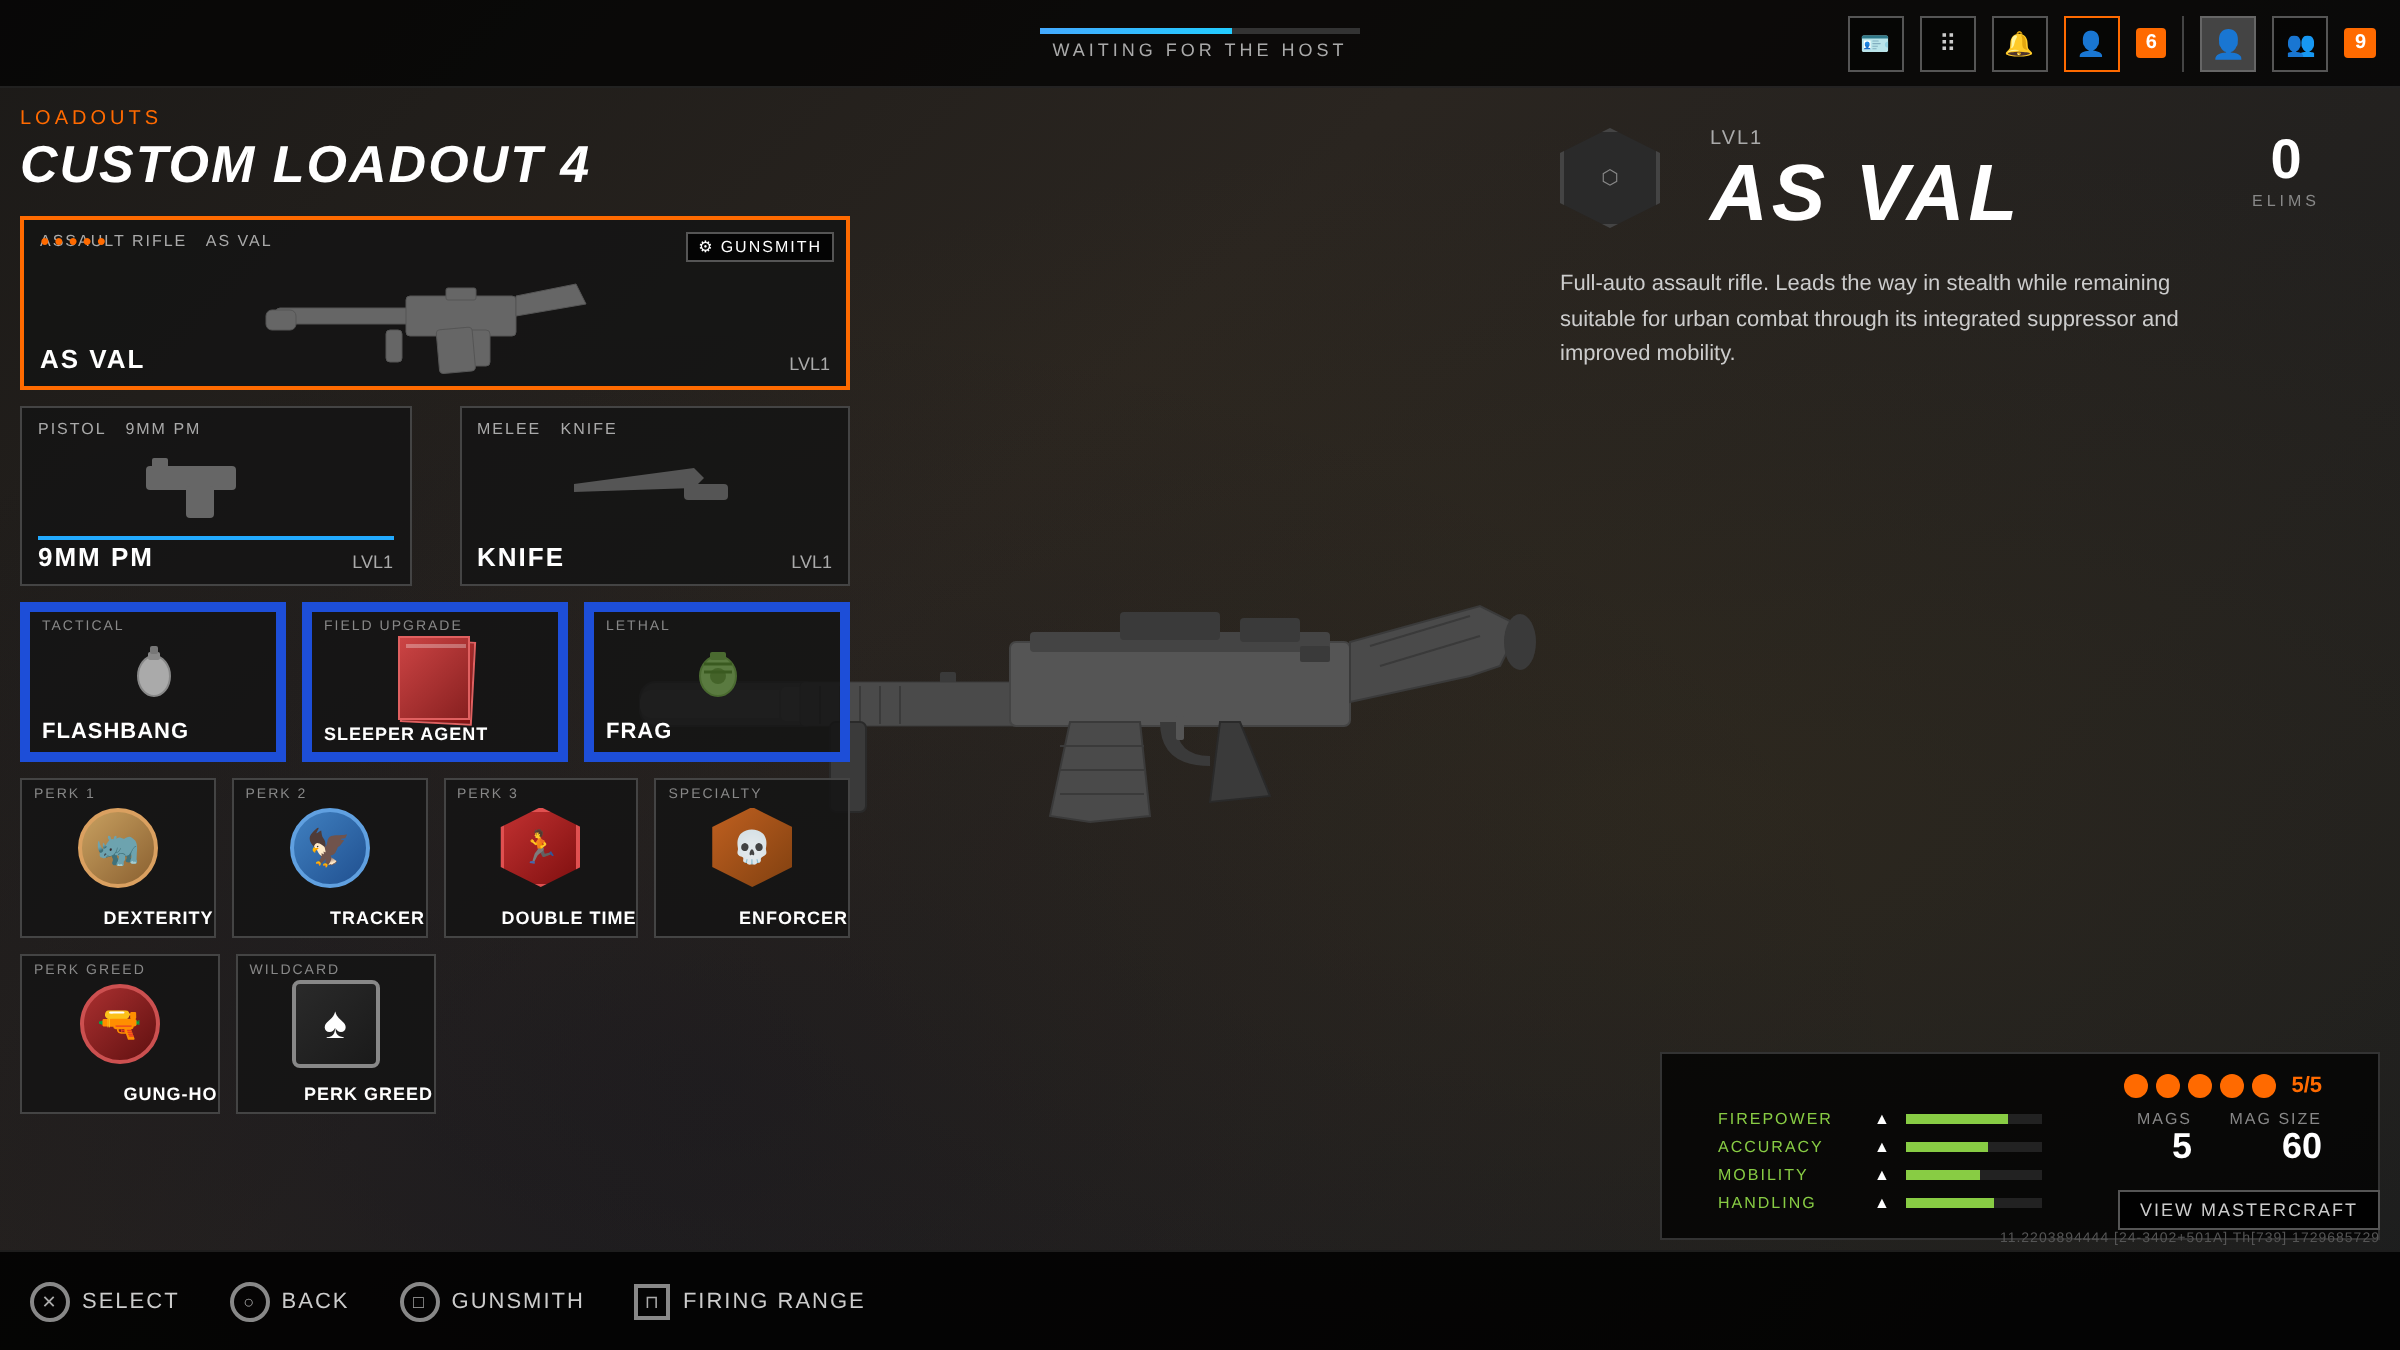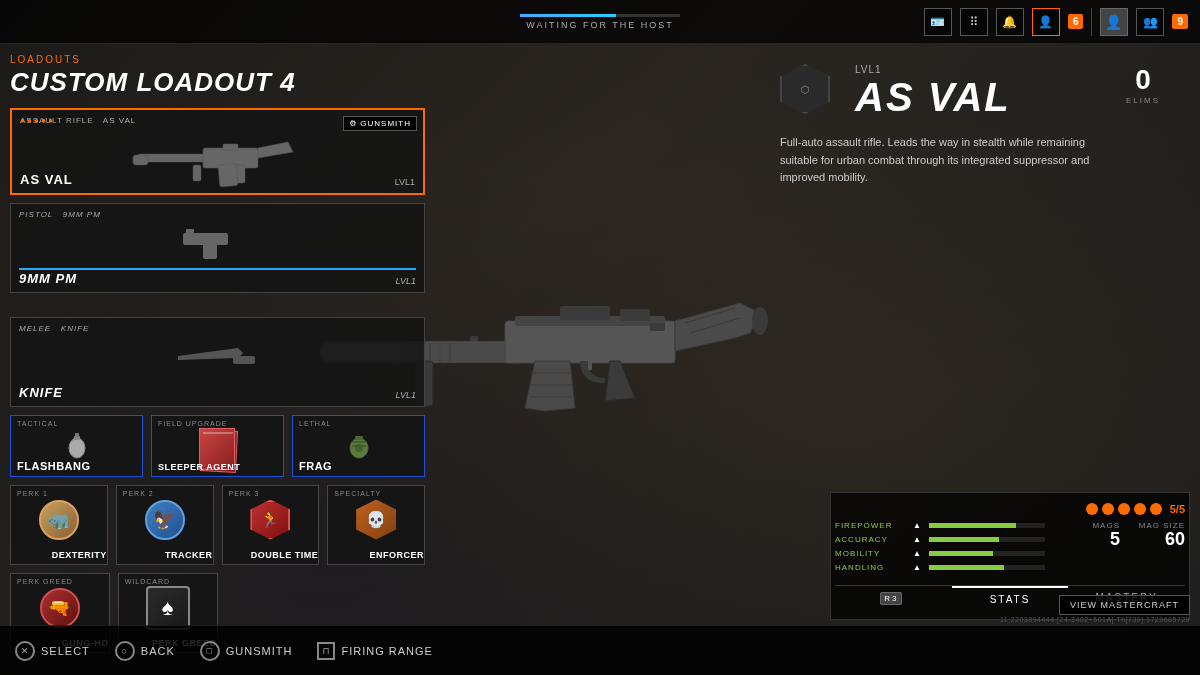--- a/index.html
+++ b/index.html
@@ -182,24 +182,23 @@
       color: #ff6a00;
       font-size: 8px;
       position: absolute;
       top: 6px;
       left: 8px;
     }
 
     
     .secondary-row {
       display: grid;
-      grid-template-columns: 1fr;
+      grid-template-columns: 1fr 1fr;
       gap: 24px;
       margin-bottom: 8px;
-      font-style: italic;
     }
     .weapon-slot.secondary {
       height: 90px;
     }
     .progress-bar-blue {
       position: absolute;
       bottom: 22px;
       left: 8px;
       right: 8px;
       height: 2px;
@@ -213,22 +212,22 @@
 
     
     .equipment-row {
       display: grid;
       grid-template-columns: 1fr 1fr 1fr;
       gap: 8px;
       margin-bottom: 8px;
     }
     .equipment-slot {
       background: rgba(20,20,20,0.85);
-      border: 1px solid #1d4ed8;
-      height: 62px;
+      border: 5px solid #1d4ed8;
+      height: 80px;
       position: relative;
       padding: 4px 6px;
       cursor: pointer;
     }
     .equipment-slot-label {
       font-size: 7px;
       color: #888;
       letter-spacing: 1px;
       text-transform: uppercase;
     }
@@ -346,21 +345,21 @@
     }
 
     
     .stats-panel {
       position: absolute;
       bottom: 55px;
       right: 10px;
       width: 360px;
       background: rgba(0,0,0,0.75);
       border: 1px solid #333;
-      padding: 10px 4px 8px;
+      padding: 10px 28px 8px;
     }
     .stars-rating {
       display: flex;
       justify-content: flex-end;
       align-items: center;
       gap: 4px;
       margin-bottom: 6px;
     }
     .star-dot {
       width: 12px; height: 12px;
@@ -888,27 +887,20 @@
         <span class="stat-value-label">MAGS</span>
         <span class="stat-value-num">5</span>
       </div>
       <div class="stat-value-block">
         <span class="stat-value-label">MAG SIZE</span>
         <span class="stat-value-num">60</span>
       </div>
     </div>
   </div>
 
-  <div class="stats-tabs">
-    <div class="stats-tab">
-      <span class="r-badge">R3</span>
-    </div>
-    <div class="stats-tab active">STATS</div>
-    <div class="stats-tab">MASTERY</div>
-  </div>
 </div>
 
 <div class="view-master-badge" style="bottom:60px;right:10px;position:absolute;z-index:10;">
   <span>VIEW MASTERCRAFT</span>
 </div>
 
 <div class="coord-text" style="bottom:52px;right:10px;position:absolute;z-index:10;">11.2203894444 [24-3402+501A] Th[739] 1729685729</div>
 
 <div class="bottom-bar">
   <div class="bottom-btn">

